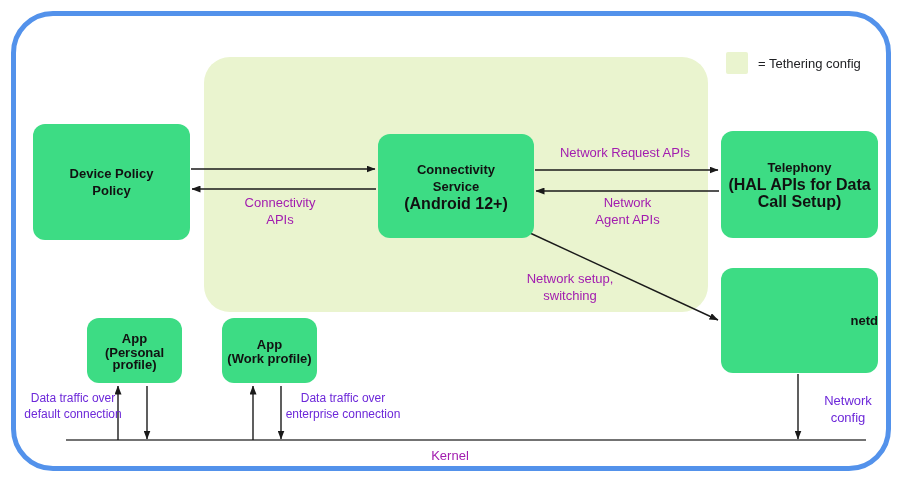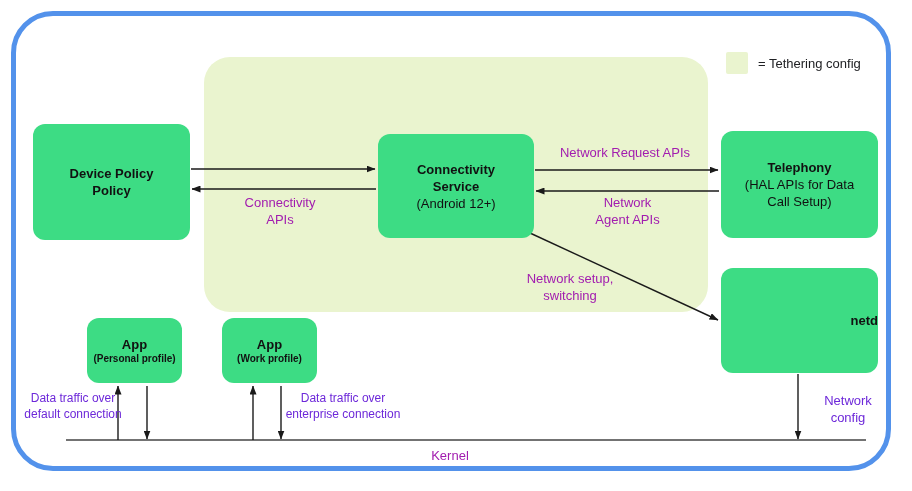--- a/index.html
+++ b/index.html
@@ -49,29 +49,29 @@
     text-align: center;
     color: #111111;
     box-sizing: border-box;
   }
   .node .node-title {
     font-weight: bold;
     font-size: 13px;
     line-height: 17px;
   }
   .node .node-sub {
-    font-size: 13px;
+    font-size: 16px;
     line-height: 17px;
-    font-weight: normal;
+    font-weight: bold;
   }
   .node.small .node-title {
     font-size: 13px;
   }
   .node.small .node-sub {
-    font-size: 10px;
+    font-size: 13px;
     font-weight: bold;
     line-height: 12px;
   }
   #node-device-policy-manager {
     left: 33px; top: 124px; width: 157px; height: 116px;
   }
   #node-connectivity-service {
     left: 378px; top: 134px; width: 156px; height: 104px;
   }
   #node-telephony {

